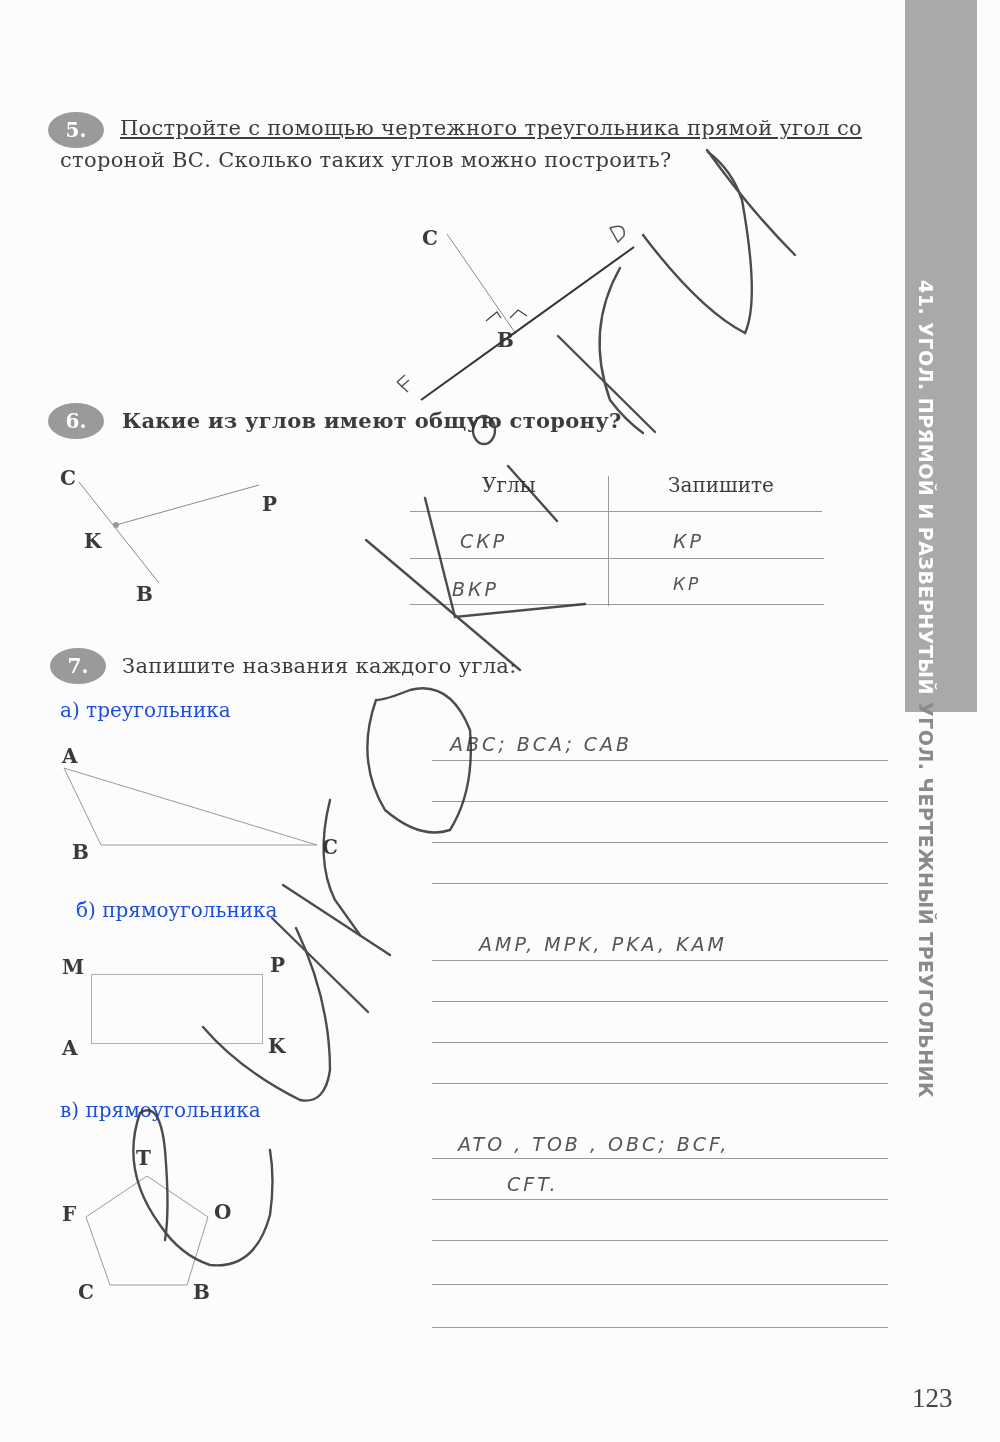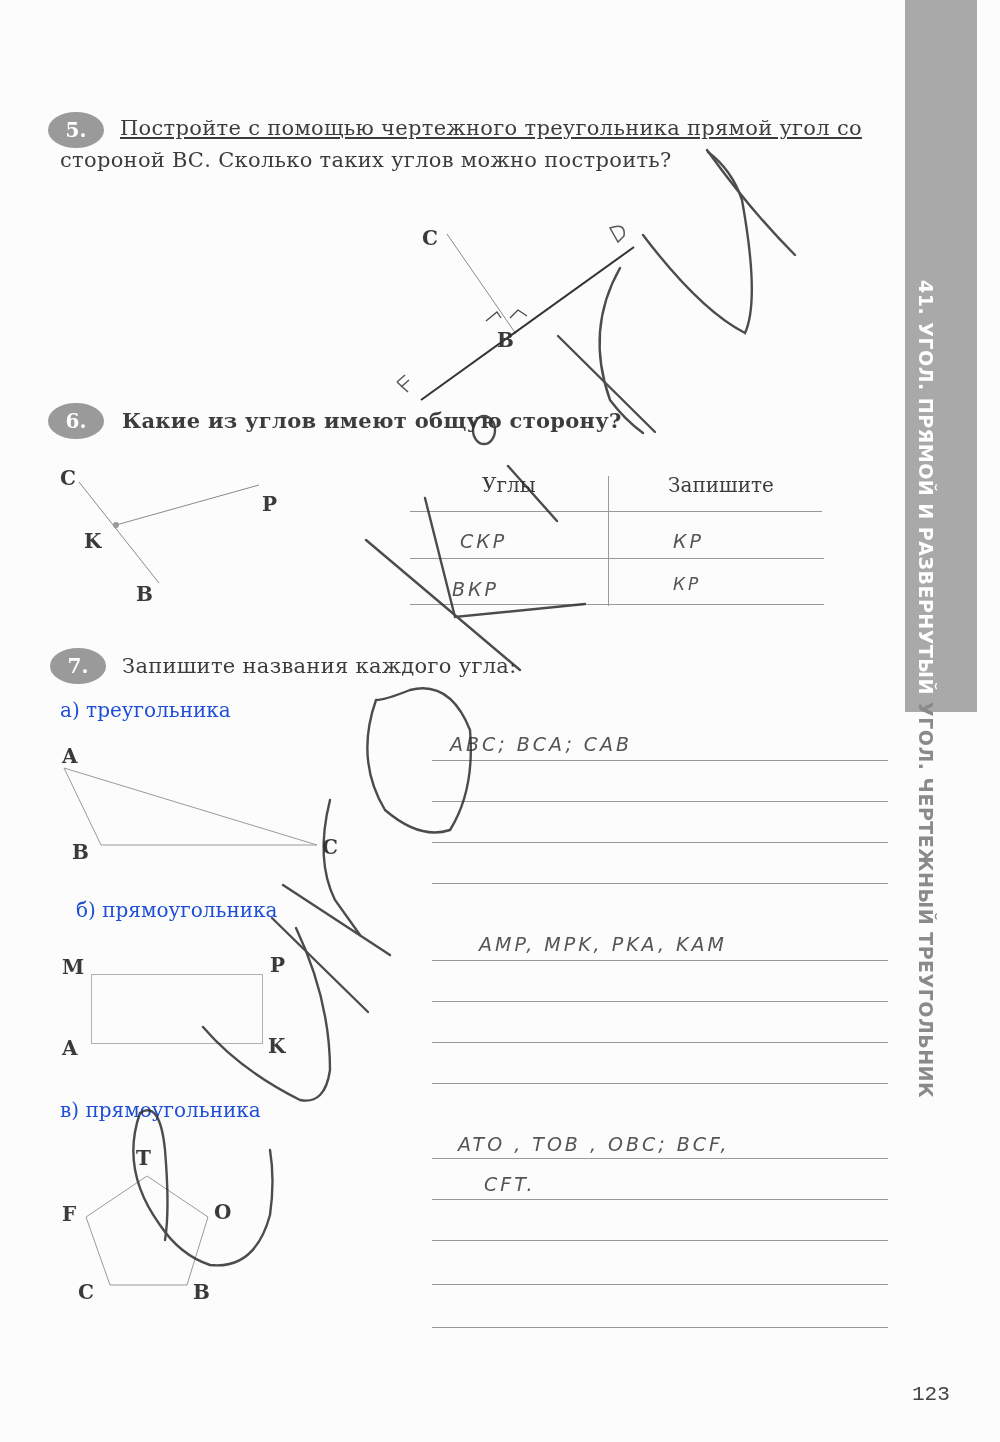--- a/index.html
+++ b/index.html
@@ -26,21 +26,21 @@
     background: #a9a9a9;
   }
   .side-text {
     position: absolute; left: 915px; top: 280px;
     writing-mode: vertical-rl;
     font-family: "DejaVu Sans", sans-serif; font-weight: bold; font-size: 19px;
     white-space: nowrap; letter-spacing: 0.5px;
   }
   .side-text .on-tab { color: #ffffff; }
   .side-text .off-tab { color: #8a8a8a; }
-  .page-num { position: absolute; left: 912px; top: 1383px; font-family: Liberation Mono, monospace; font-size: 21px; color: #444; }
+  .page-num { position: absolute; left: 912px; top: 1383px; font-family: Liberation Serif, serif; font-size: 27px; color: #444; }
   svg { position: absolute; left: 0; top: 0; }
   .th { position: absolute; font-size: 20px; color: #3c3c3c; }
 </style>
 </head>
 <body>
 
 <div class="side-tab"></div>
 <div class="side-text">
   <span class="on-tab">41. УГОЛ. ПРЯМОЙ И РАЗВЕРНУТЫЙ</span><span class="off-tab"> УГОЛ. ЧЕРТЕЖНЫЙ ТРЕУГОЛЬНИК</span>
 </div>
@@ -94,21 +94,21 @@
 <div class="line" style="left:432px; top:1042px; width:456px;"></div>
 <div class="line" style="left:432px; top:1083px; width:456px;"></div>
 
 <div class="abs sub-label" style="left:60px; top:1098px;">в) прямоугольника</div>
 <div class="pt" style="left:136px; top:1146px;">T</div>
 <div class="pt" style="left:62px; top:1202px;">F</div>
 <div class="pt" style="left:214px; top:1200px;">O</div>
 <div class="pt" style="left:78px; top:1280px;">C</div>
 <div class="pt" style="left:193px; top:1280px;">B</div>
 <div class="hw" style="left:458px; top:1133px;">ATO , TOB , OBC;  BCF,</div>
-<div class="hw" style="left:484px; top:1173px;">CFT.</div>
+<div class="hw" style="left:507px; top:1173px;">CFT.</div>
 <div class="line" style="left:432px; top:1158px; width:456px;"></div>
 <div class="line" style="left:432px; top:1199px; width:456px;"></div>
 <div class="line" style="left:432px; top:1240px; width:456px;"></div>
 <div class="line" style="left:432px; top:1284px; width:456px;"></div>
 <div class="line" style="left:432px; top:1327px; width:456px;"></div>
 
 <svg width="1000" height="1442" viewBox="0 0 1000 1442">
 
   <line x1="447" y1="234" x2="516" y2="334" stroke="#8a8a8a" stroke-width="1"></line>
 

